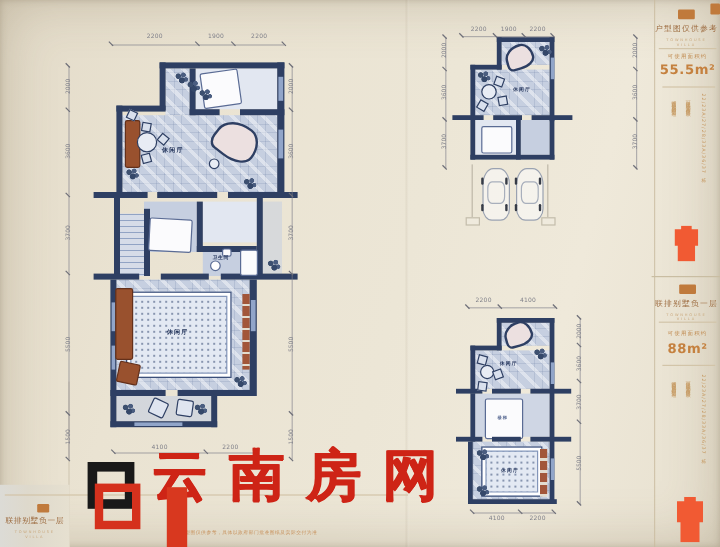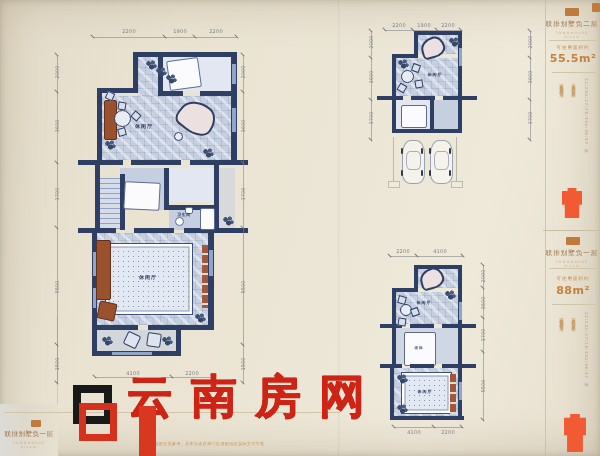--- a/index.html
+++ b/index.html
@@ -308,21 +308,21 @@
   <div class="dline" style="left:394px;top:427px;width:69px;height:1px;"></div>
   <div class="tick" style="left:391px;top:426px;"></div>
   <div class="tick" style="left:431px;top:426px;"></div>
   <div class="tick" style="left:459px;top:426px;"></div>
   <div class="dim" style="left:399px;top:429px;">4100</div>
   <div class="dim" style="left:433px;top:429px;">2200</div>
 
   <div class="badge" style="left:592px;top:3px;width:8px;height:9px;"></div>
 
   <div class="badge" style="left:565px;top:8px;width:14px;height:8px;"></div>
-  <div class="sbt" style="left:544px;top:20px;width:56px;">联排别墅负二层</div>
+  <div class="sbt" style="left:544px;top:20px;width:56px;">户型图仅供参考</div>
   <div class="sbs" style="left:548px;top:31px;width:48px;">TOWNHOUSE VILLA</div>
   <div class="rule" style="left:549px;top:40px;width:48px;"></div>
   <div class="area-l" style="left:546px;top:45px;width:54px;">可使用面积约</div>
   <div class="area-v" style="left:546px;top:52px;width:54px;">55.5m²</div>
   <div class="rule" style="left:552px;top:72px;width:44px;"></div>
   <div class="vnote" style="left:584px;top:78px;height:92px;">22/23A/27/28/33A/36/37栋</div>
   <div class="vnote" style="left:571px;top:80px;height:88px;">可使用面积均为套内使用面积</div>
   <div class="vnote" style="left:559px;top:80px;height:88px;">赠送面积以购房合同约定为准</div>
   <div class="bicon" style="left:562px;top:188px;width:20px;height:30px;"></div>
 

